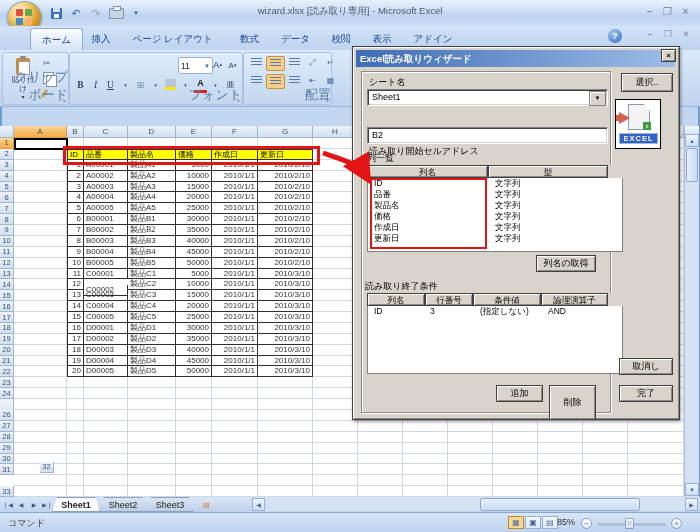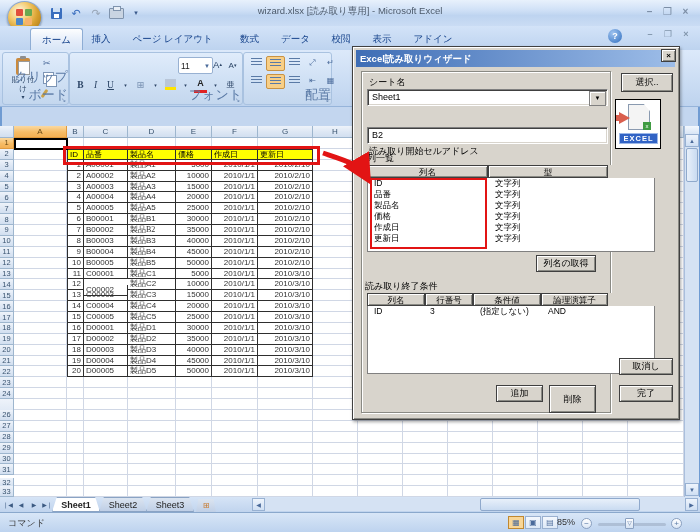--- a/index.html
+++ b/index.html
@@ -138,21 +138,21 @@
     font-size:8px;font-weight:bold;color:#000;text-align:center;line-height:12px;box-sizing:border-box;}
   .dlg-frame{position:absolute;left:8px;top:24px;width:248px;height:340px;
     border:1px solid #8a8a84;box-shadow:1px 1px 0 #fff, inset 1px 1px 0 #fff;}
   .dl{position:absolute;font-size:9px;color:#000;}
   .sunken{background:#fff;border:1px solid;border-color:#808080 #fff #fff #808080;
     box-shadow:inset 1px 1px 0 #404040,inset -1px -1px 0 #d8d4cc;box-sizing:border-box;}
   .combo{position:absolute;left:14px;top:42px;width:241px;height:17px;line-height:15px;padding-left:4px;}
   .combo .cbtn{position:absolute;right:1px;top:1px;width:15px;height:13px;background:#d8d4cc;
     border:1px solid #808080;box-shadow:inset 1px 1px 0 #fff;font-size:6px;color:#000;text-align:center;line-height:12px;}
   .edit{position:absolute;left:14px;top:80px;width:241px;height:17px;line-height:15px;padding-left:4px;}
-  .list{position:absolute;left:14px;width:288px;text-decoration:underline;}
+  .list{position:absolute;left:14px;width:256px;text-decoration:underline;}
   .lhdr{position:relative;height:13px;background:#d8d4cc;}
   .lhcell{position:absolute;top:0;height:13px;box-sizing:border-box;border:1px solid #404040;
     box-shadow:inset 1px 1px 0 #fff,inset -1px -1px 0 #8a8a84;text-align:center;font-size:8.5px;line-height:12px;background:#d8d4cc;}
   .lbody{position:relative;background:#fff;border:1px solid #808080;border-top:none;box-sizing:border-box;overflow:hidden;}
   .lrow{position:relative;height:11px;font-size:8.5px;line-height:11px;}
   .lrow span{position:absolute;top:0;white-space:nowrap;}
   .redrect{position:absolute;left:3px;top:13px;width:117px;height:71px;border:2px solid #e21414;box-sizing:border-box;z-index:5;pointer-events:none;}
   .b3d{position:absolute;background:#d8d4cc;border:1px solid #404040;
     box-shadow:inset 1px 1px 0 #fff,inset -1px -1px 0 #8a8a84;font-size:9px;color:#000;
     font-family:inherit;text-align:center;box-sizing:border-box;padding:0;}
@@ -804,21 +804,21 @@
       <div class="cell" style="left: 212px; top: 338.4px; width: 46px; height: 10.88px; line-height: 10.88px;"></div>
       <div class="cell" style="left: 258px; top: 338.4px; width: 55px; height: 10.88px; line-height: 10.88px;"></div>
       <div class="cell" style="left: 313px; top: 338.4px; width: 45px; height: 10.88px; line-height: 10.88px;"></div>
       <div class="cell" style="left: 358px; top: 338.4px; width: 45px; height: 10.88px; line-height: 10.88px;"></div>
       <div class="cell" style="left: 403px; top: 338.4px; width: 45px; height: 10.88px; line-height: 10.88px;"></div>
       <div class="cell" style="left: 448px; top: 338.4px; width: 45px; height: 10.88px; line-height: 10.88px;"></div>
       <div class="cell" style="left: 493px; top: 338.4px; width: 45px; height: 10.88px; line-height: 10.88px;"></div>
       <div class="cell" style="left: 538px; top: 338.4px; width: 45px; height: 10.88px; line-height: 10.88px;"></div>
       <div class="cell" style="left: 583px; top: 338.4px; width: 45px; height: 10.88px; line-height: 10.88px;"></div>
       <div class="cell" style="left: 628px; top: 338.4px; width: 56px; height: 10.88px; line-height: 10.88px;"></div>
-      <div class="rh" style="top: 352px; height: 10.88px;">32</div>
+      <div class="rh" style="top: 336px; height: 10.88px; margin-left: 40px;">32</div>
       <div class="cell" style="left: 14px; top: 349.28px; width: 53px; height: 10.88px; line-height: 10.88px;"></div>
       <div class="cell" style="left: 67px; top: 349.28px; width: 17px; height: 10.88px; line-height: 10.88px;"></div>
       <div class="cell" style="left: 84px; top: 349.28px; width: 44px; height: 10.88px; line-height: 10.88px;"></div>
       <div class="cell" style="left: 128px; top: 349.28px; width: 48px; height: 10.88px; line-height: 10.88px;"></div>
       <div class="cell" style="left: 176px; top: 349.28px; width: 36px; height: 10.88px; line-height: 10.88px;"></div>
       <div class="cell" style="left: 212px; top: 349.28px; width: 46px; height: 10.88px; line-height: 10.88px;"></div>
       <div class="cell" style="left: 258px; top: 349.28px; width: 55px; height: 10.88px; line-height: 10.88px;"></div>
       <div class="cell" style="left: 313px; top: 349.28px; width: 45px; height: 10.88px; line-height: 10.88px;"></div>
       <div class="cell" style="left: 358px; top: 349.28px; width: 45px; height: 10.88px; line-height: 10.88px;"></div>
       <div class="cell" style="left: 403px; top: 349.28px; width: 45px; height: 10.88px; line-height: 10.88px;"></div>
@@ -954,21 +954,21 @@
       <div class="lbody" id="condlist-body" style="height:68px;">
           <div class="lrow">
             <span style="left: 6px;">ID</span>
             <span style="left: 62px;">3</span>
             <span style="left: 112px;">(指定しない)</span>
             <span style="left: 180px;">AND</span>
           </div>
         </div>
     </div>
     <button class="b3d" style="left:143px;top:338px;width:47px;height:17px;">追加</button>
-    <button class="b3d" style="left:196px;top:338px;width:47px;height:28px;">削除</button>
+    <button class="b3d" style="left:196px;top:338px;width:47px;height:35px;">削除</button>
 
     <button class="b3d" style="left:268px;top:26px;width:52px;height:19px;">選択..</button>
     <div class="xlicon">
       <div class="xldoc"></div>
         <div class="xlarrow"></div>
         <div class="xlx">x</div>
       <div class="xllabel">EXCEL</div>
     </div>
     <button class="b3d" style="left:266px;top:311px;width:54px;height:17px;">取消し</button>
     <button class="b3d" style="left:266px;top:338px;width:54px;height:17px;">完了</button>

